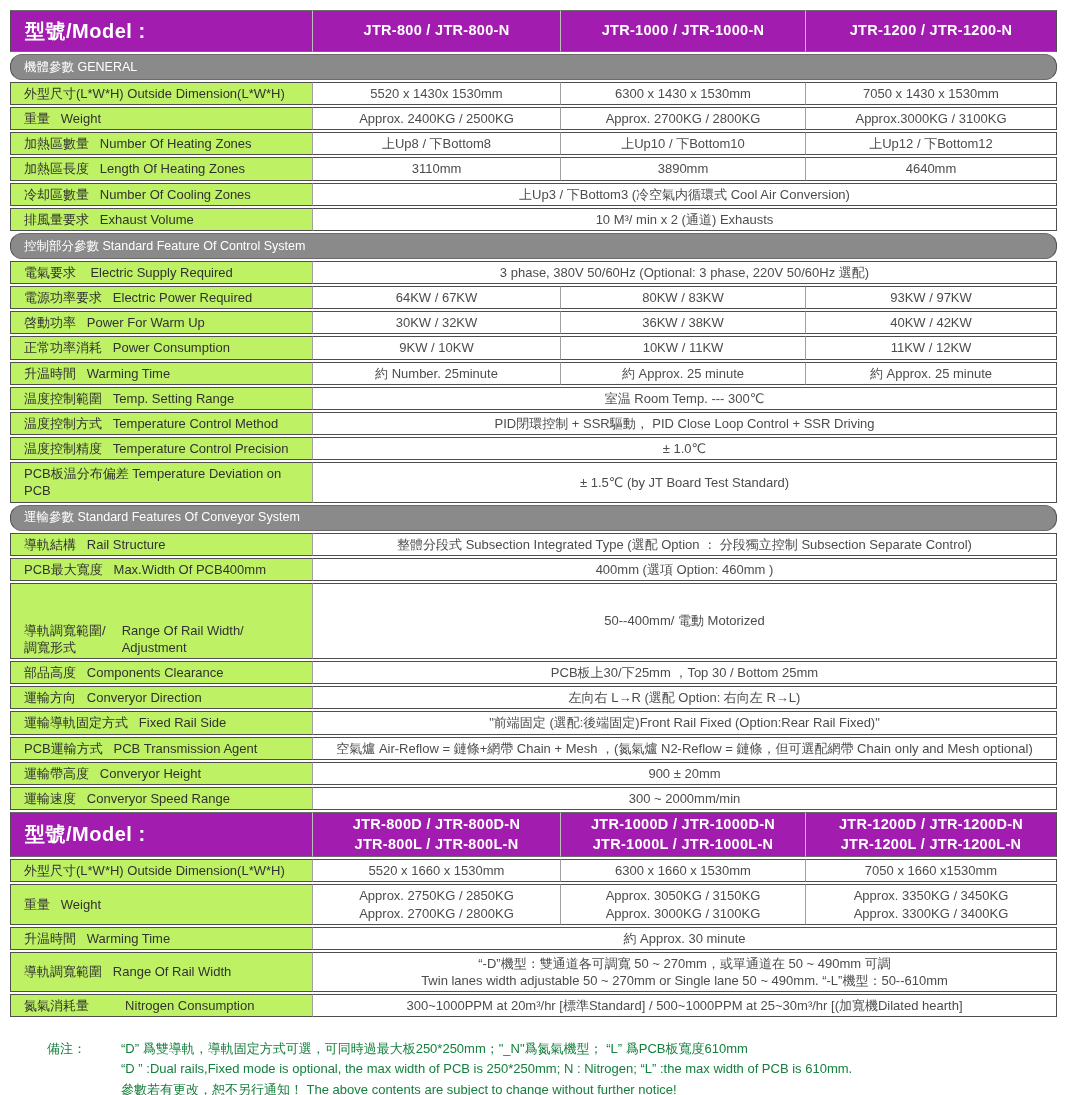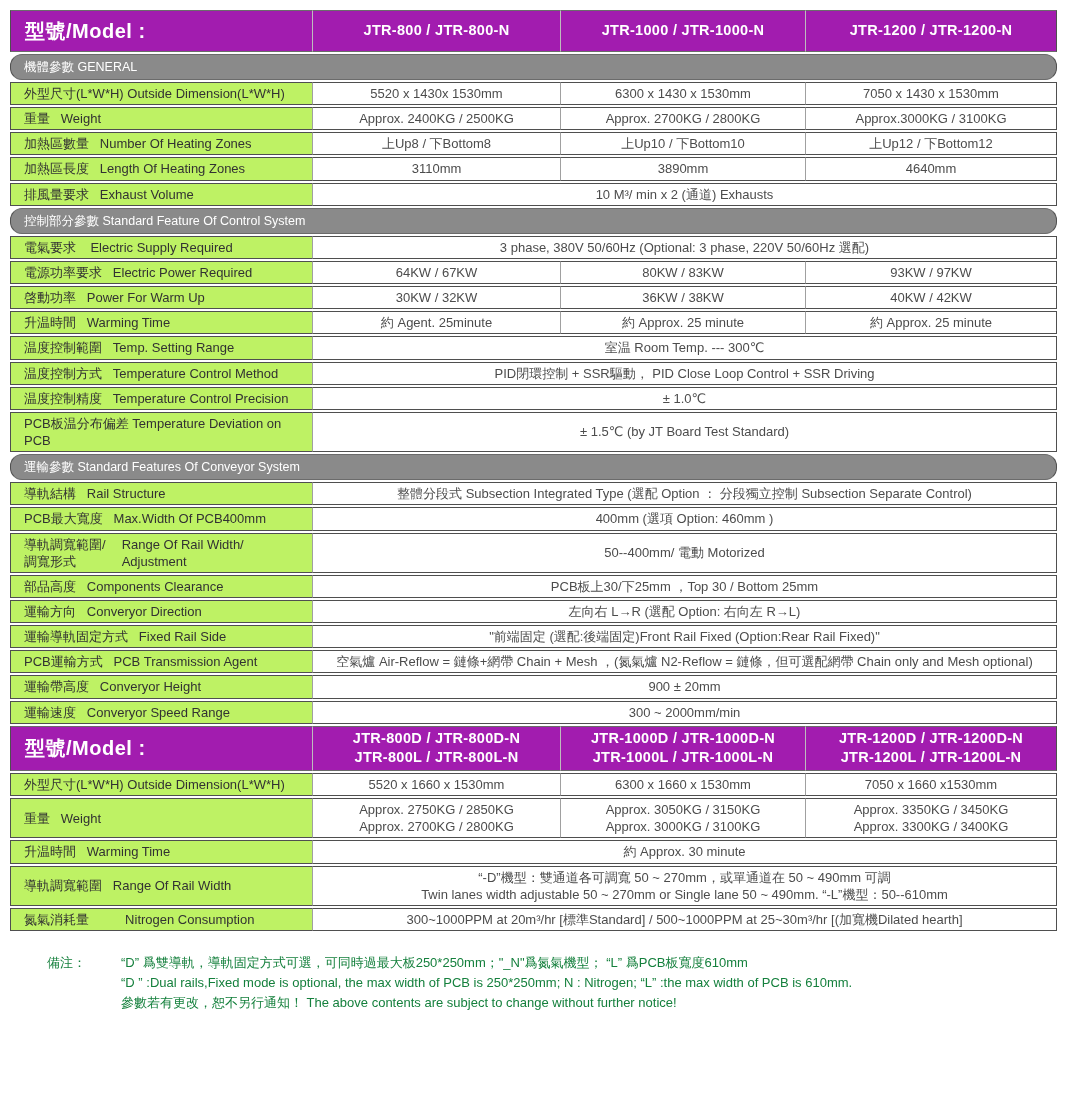--- a/index.html
+++ b/index.html
@@ -22,21 +22,21 @@
            border-top:1px solid #6b6b6b;border-bottom:1px solid #6b6b6b;}
   tr.mh td + td{border-left:1px solid #bdbdbd;}
   td.mh-label{font-size:20px;text-align:left;padding-left:14px;letter-spacing:.5px;height:36px;}
   td.mh-model{font-size:14.5px;text-align:center;white-space:pre-line;letter-spacing:.3px;line-height:1.35;}
   
   tr.sec td{background:#8a8a8a;color:#ffffff;font-size:12.5px;text-align:left;
             padding-left:13px;height:20px;border-top:1px solid #6b6b6b;border-bottom:1px solid #6b6b6b;border-radius:12px;}
   tr.sec td.secval{text-align:center;padding-left:0;font-size:13px;}
   
   .label-flex{display:flex;gap:16px;align-items:center;}
-  .label-flex span{white-space:pre-line;}
+  .label-flex span{white-space:pre-line;margin-top:36px;}
   
   .notes{margin:20px 0 0 37px;font-size:13px;color:#15803d;line-height:1.55;}
   .notes .row1{display:flex;}
   .notes .prefix{width:74px;flex:none;}
   .notes .indent{margin-left:74px;}
 </style>
 </head>
 <body>
 
 <div class="sheet">
@@ -75,20 +75,24 @@
           <td class="val">上Up10 / 下Bottom10</td>
           <td class="val">上Up12 / 下Bottom12</td>
         </tr>
         <tr>
           <td class="label">加熱區長度   Length Of Heating Zones</td>
           <td class="val">3110mm</td>
           <td class="val">3890mm</td>
           <td class="val">4640mm</td>
         </tr>
         <tr>
+          <td class="label">冷却區數量   Number Of Cooling Zones</td>
+          <td class="val" colspan="3">上Up3 / 下Bottom3 (冷空氣内循環式  Cool Air Conversion)</td>
+        </tr>
+        <tr>
           <td class="label">排風量要求   Exhaust Volume</td>
           <td class="val" colspan="3">10 M³/ min x 2 (通道) Exhausts</td>
         </tr>
         <tr class="sec">
           <td class="section" colspan="4">控制部分參數   Standard Feature Of Control System</td>
         </tr>
         <tr>
           <td class="label">電氣要求    Electric Supply Required</td>
           <td class="val" colspan="3">3 phase, 380V 50/60Hz   (Optional: 3 phase, 220V 50/60Hz 選配)</td>
         </tr>
@@ -98,22 +102,28 @@
           <td class="val">80KW / 83KW</td>
           <td class="val">93KW / 97KW</td>
         </tr>
         <tr>
           <td class="label">啓動功率   Power For Warm Up</td>
           <td class="val">30KW / 32KW</td>
           <td class="val">36KW / 38KW</td>
           <td class="val">40KW / 42KW</td>
         </tr>
         <tr>
+          <td class="label">正常功率消耗   Power Consumption</td>
+          <td class="val">9KW / 10KW</td>
+          <td class="val">10KW / 11KW</td>
+          <td class="val">11KW / 12KW</td>
+        </tr>
+        <tr>
           <td class="label">升温時間   Warming Time</td>
-          <td class="val">約 Agent. 25minute</td>
+          <td class="val">約 Number. 25minute</td>
           <td class="val">約 Approx. 25 minute</td>
           <td class="val">約 Approx. 25 minute</td>
         </tr>
         <tr>
           <td class="label">温度控制範圍   Temp. Setting Range</td>
           <td class="val" colspan="3">室温 Room Temp. ---  300℃</td>
         </tr>
         <tr>
           <td class="label">温度控制方式   Temperature Control Method</td>
           <td class="val" colspan="3">PID閉環控制 + SSR驅動，  PID Close Loop Control + SSR Driving</td>

